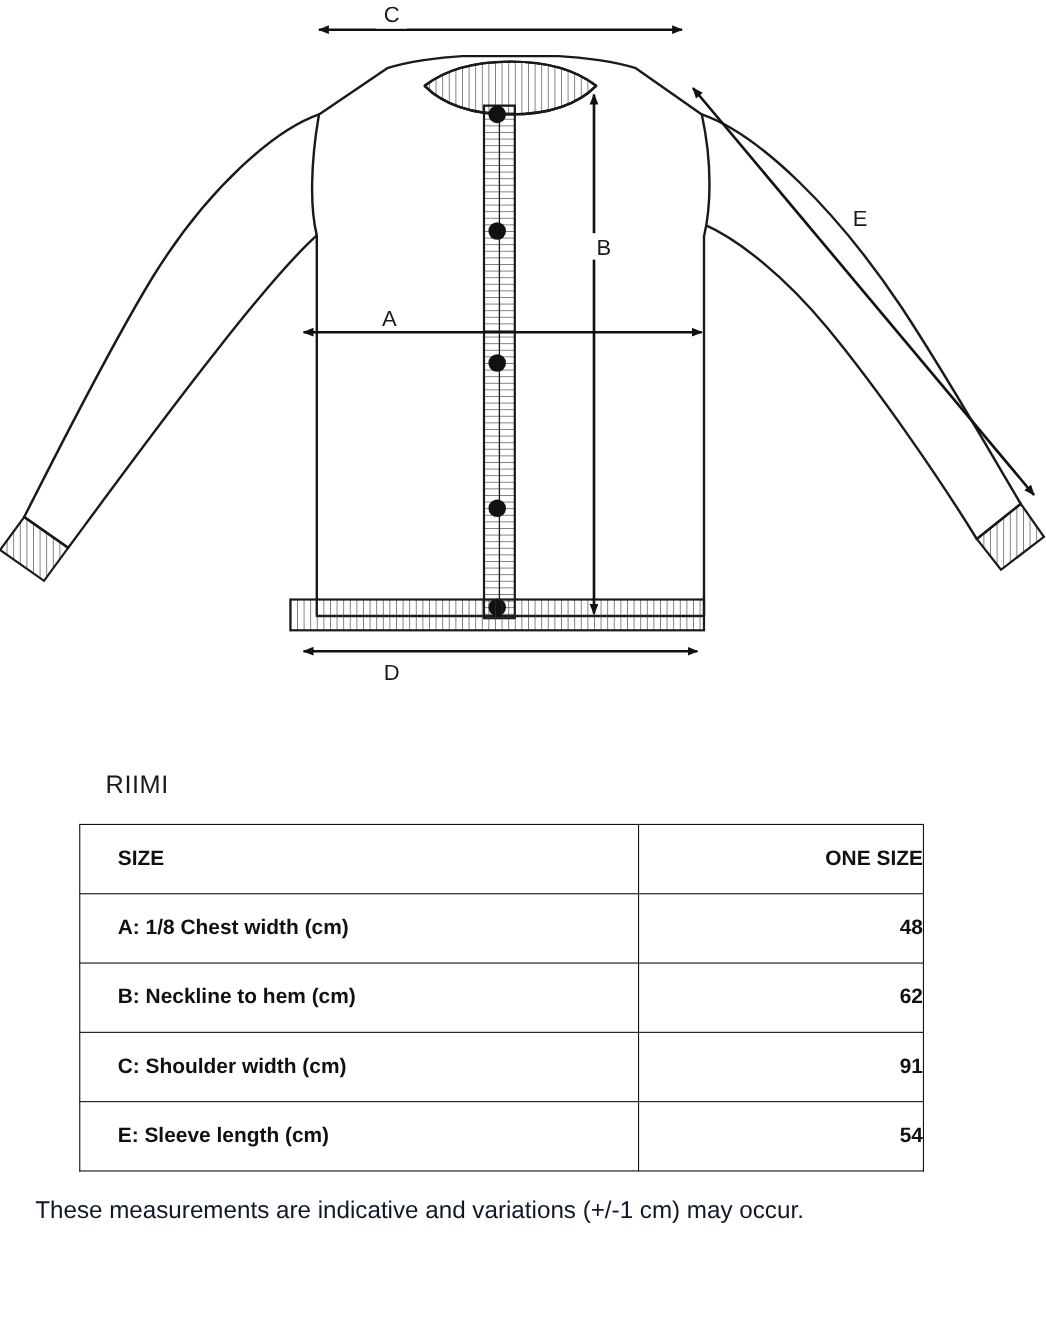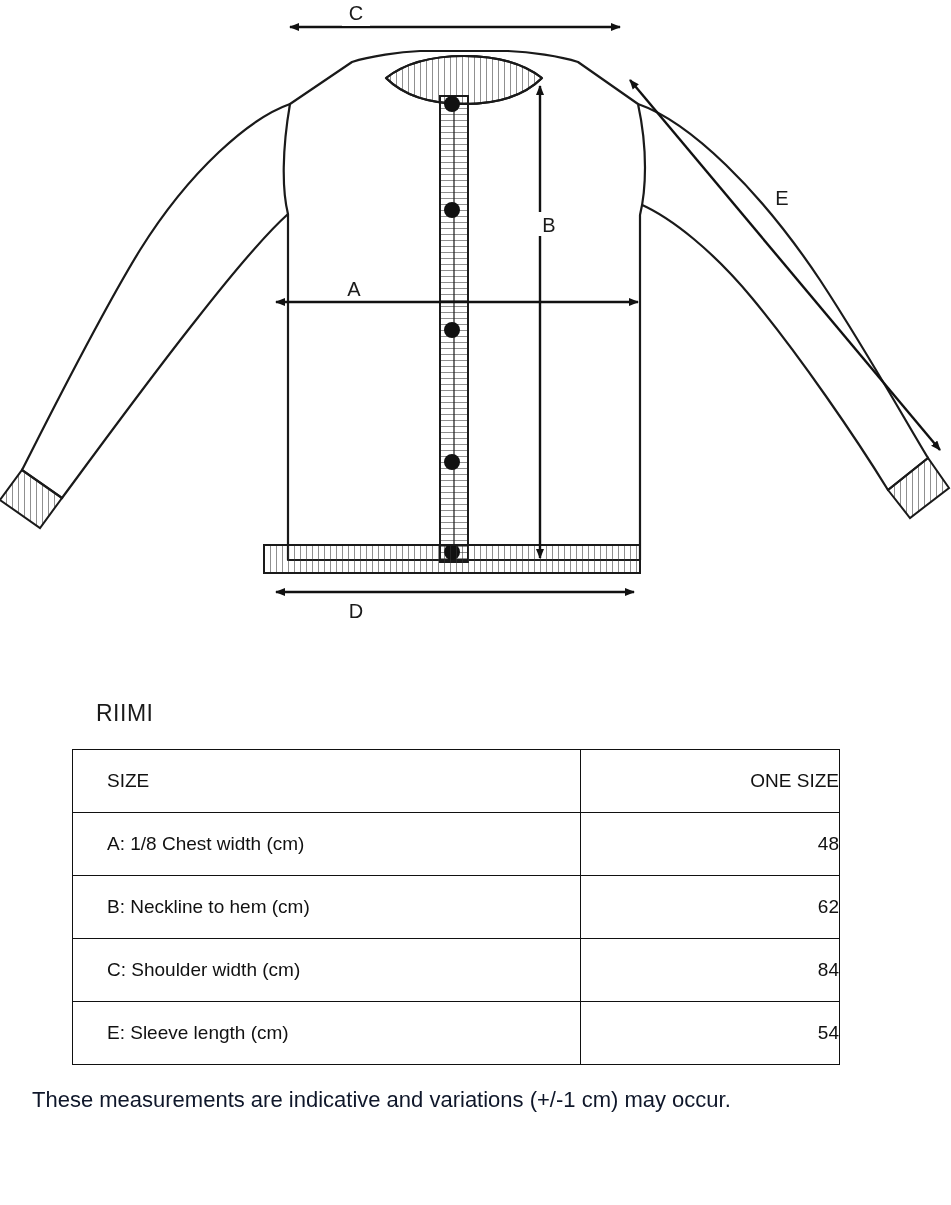--- a/index.html
+++ b/index.html
@@ -48,20 +48,21 @@
     width: 768px;
     table-layout: fixed;
   }
   table.size-table td {
     border: 1.5px solid #111111;
     height: 62px;
     font-size: 19px;
     color: #111111;
     padding: 0 0 0 34px;
     vertical-align: middle;
+    font-weight: bold;
   }
   table.size-table td.val {
     text-align: right;
     padding: 0;
     width: 258px;
   }
   .footnote {
     font-size: 22px;
     color: #0f172a;
     margin: 22px 0 0 32px;
@@ -163,21 +164,21 @@
       <tr>
         <td>A: 1/8 Chest width (cm)</td>
         <td class="val">48</td>
       </tr>
       <tr>
         <td>B: Neckline to hem (cm)</td>
         <td class="val">62</td>
       </tr>
       <tr>
         <td>C: Shoulder width (cm)</td>
-        <td class="val">84</td>
+        <td class="val">91</td>
       </tr>
       <tr>
         <td>E: Sleeve length (cm)</td>
         <td class="val">54</td>
       </tr>
     </tbody>
   </table>
   <div class="footnote">These measurements are indicative and variations (+/-1 cm) may occur.</div>
 </div>
 

